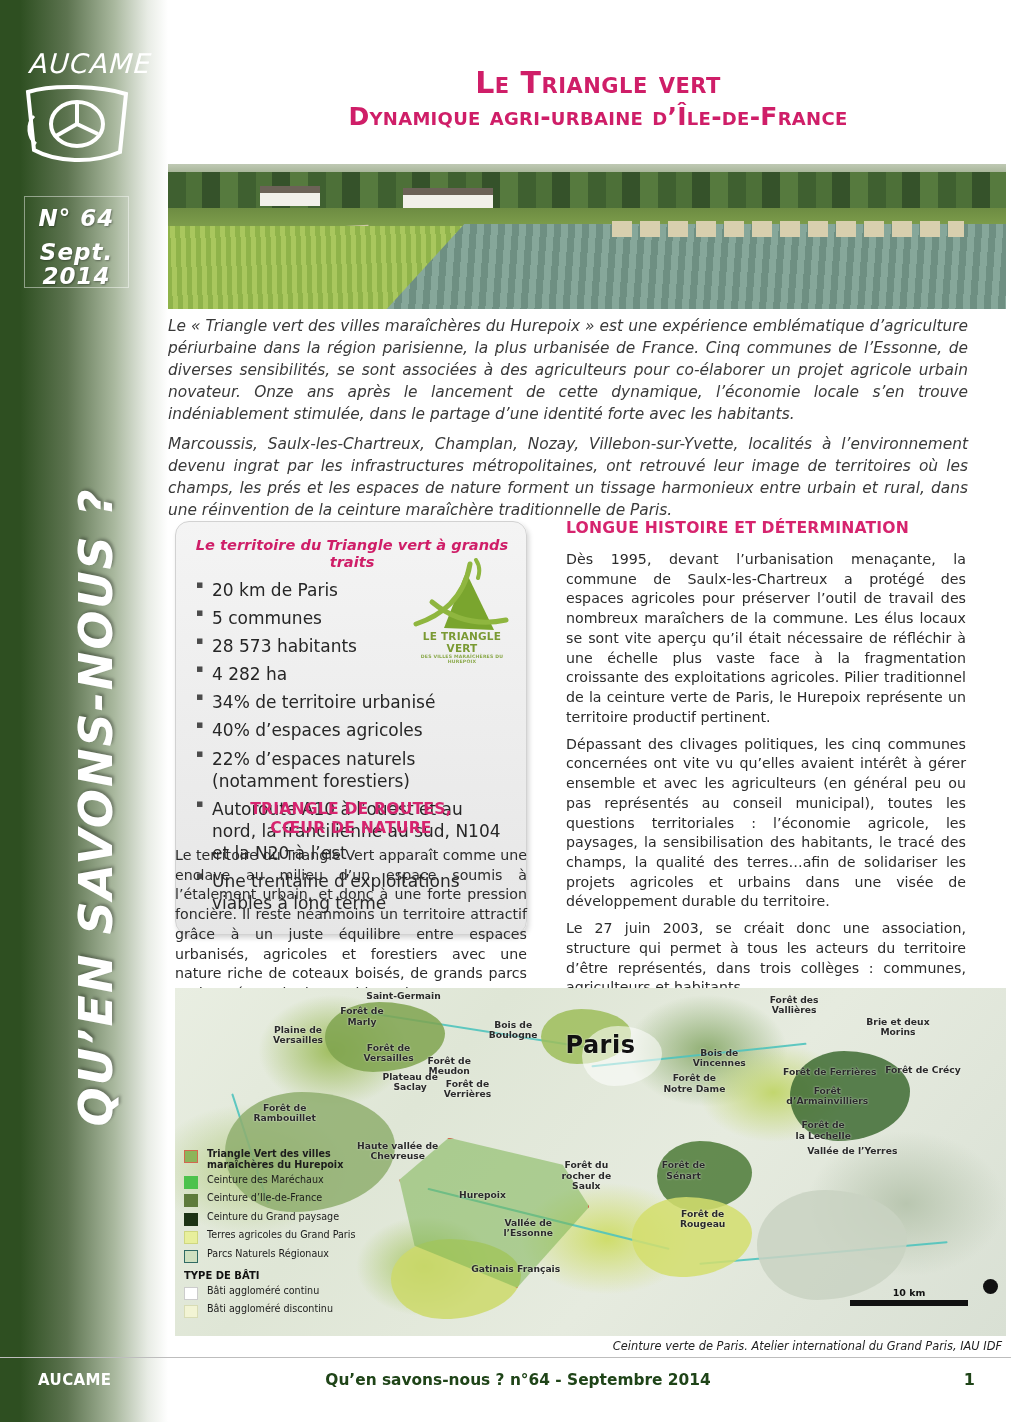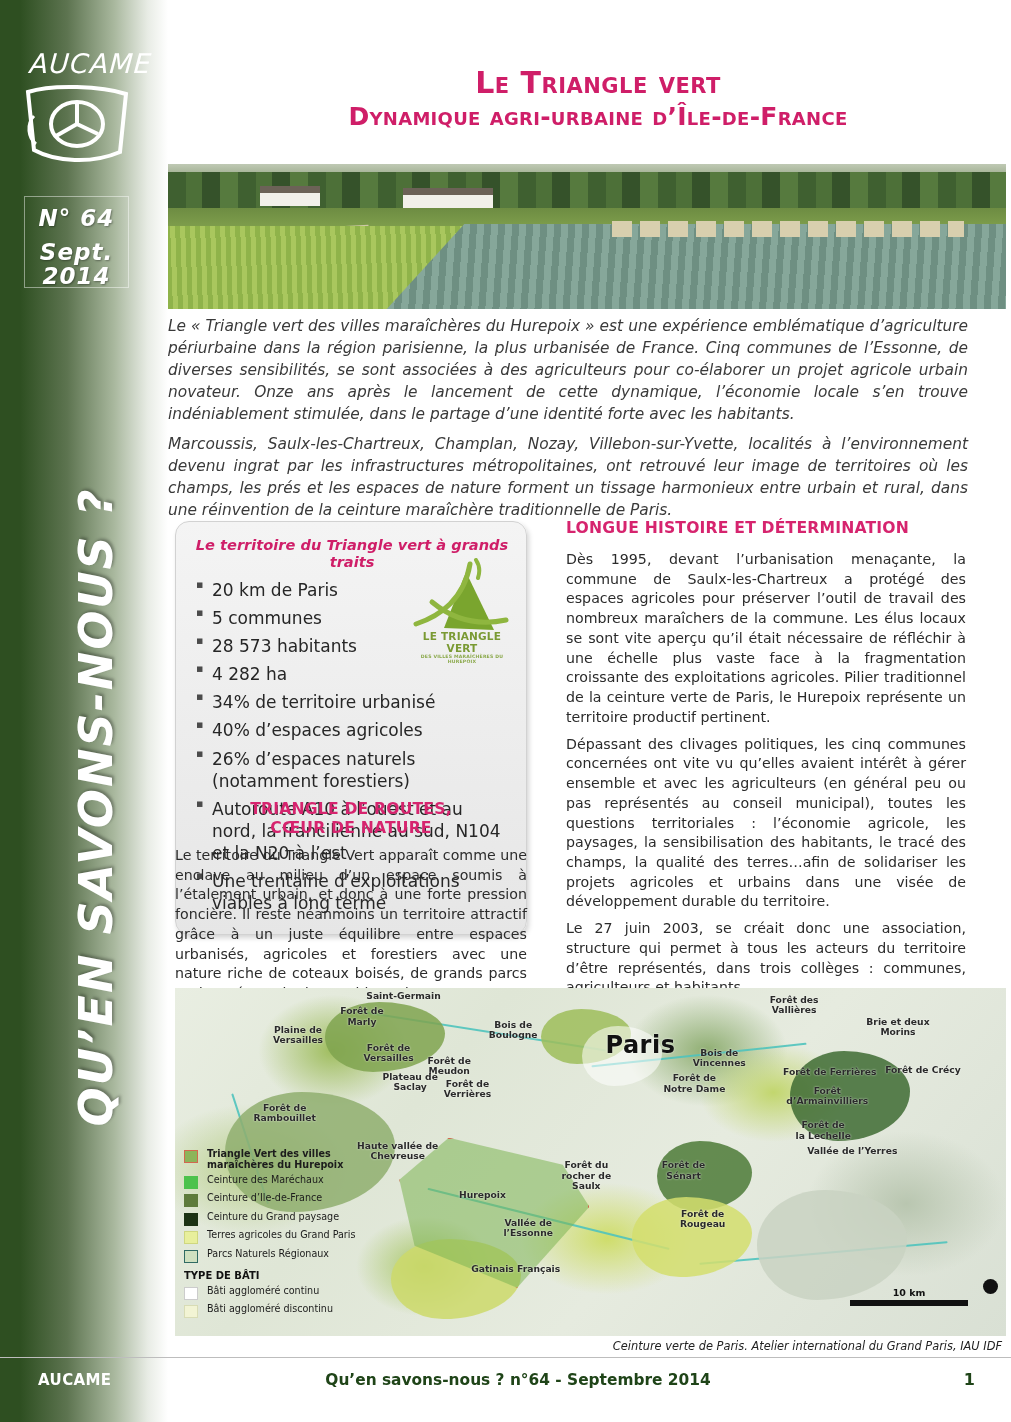--- a/index.html
+++ b/index.html
@@ -159,21 +159,21 @@
       radial-gradient(ellipse 130px 90px at 64% 18%, #8fae72 0%, transparent 62%),
       linear-gradient(130deg,#e9eee2 0%,#dfe6d6 30%,#e6ebdf 60%,#d9e0d4 100%);
   }
   .blob { position: absolute; border-radius: 45% 55% 60% 40% / 50% 45% 55% 50%; opacity: .85; }
   .riv { position:absolute; background:#4fc3bd; height:2px; border-radius:2px; opacity:.9;}
   .maplabel {
     position: absolute; color: #2a2a2a; font-size: 9.2px; font-weight: bold;
     text-align: center; line-height: 1.12; text-shadow: 0 0 2px rgba(255,255,255,.85);
     white-space: pre-line; pointer-events: none;
   }
-  .maplabel.paris { font-size: 24px; color:#111; letter-spacing:0.5px;margin-left:40px; }
+  .maplabel.paris { font-size: 24px; color:#111; letter-spacing:0.5px; }
   .tv-area {
     position: absolute; left: 27%; top: 43%; width: 190px; height: 150px;
     background: rgba(126,180,84,0.55);
     border: 1.6px solid #d2674f;
     clip-path: polygon(26% 0%, 86% 18%, 100% 46%, 62% 100%, 8% 72%, 0% 28%);
   }
   .legend {
     position: absolute; left: 9px; top: 161px; width: 215px;
     background: rgba(255,255,255,0.0);
     font-size: 9.4px; color: #1c1c1c;
@@ -262,21 +262,21 @@
 
   <div class="factbox">
     <h3>Le territoire du Triangle vert à grands traits</h3>
     <ul>
       <li>20 km de Paris</li>
       <li>5 communes</li>
       <li>28 573 habitants</li>
       <li>4 282 ha</li>
       <li>34% de territoire urbanisé</li>
       <li>40% d’espaces agricoles</li>
-      <li>26% d’espaces naturels (notamment forestiers)</li>
+      <li>22% d’espaces naturels (notamment forestiers)</li>
       <li>Autoroute A10 à l’ouest et au nord, la francilienne au sud, N104 et la N20 à l’est</li>
       <li>Une trentaine d’exploitations viables à long terme</li>
     </ul>
     <div class="tv-logo">
       <svg width="104" height="92" viewBox="0 0 104 92">
         <polygon points="56,14 84,72 34,70" fill="#7aa52e"></polygon>
         <path d="M60,6 C58,18 52,34 40,46 C30,56 18,62 6,66" fill="none" stroke="#8fb63f" stroke-width="5" stroke-linecap="round"></path>
         <path d="M22,44 C34,54 58,70 96,62" fill="none" stroke="#8fb63f" stroke-width="5" stroke-linecap="round"></path>
         <path d="M66,2 C70,8 70,14 68,20" fill="none" stroke="#8fb63f" stroke-width="4" stroke-linecap="round"></path>
       </svg>

